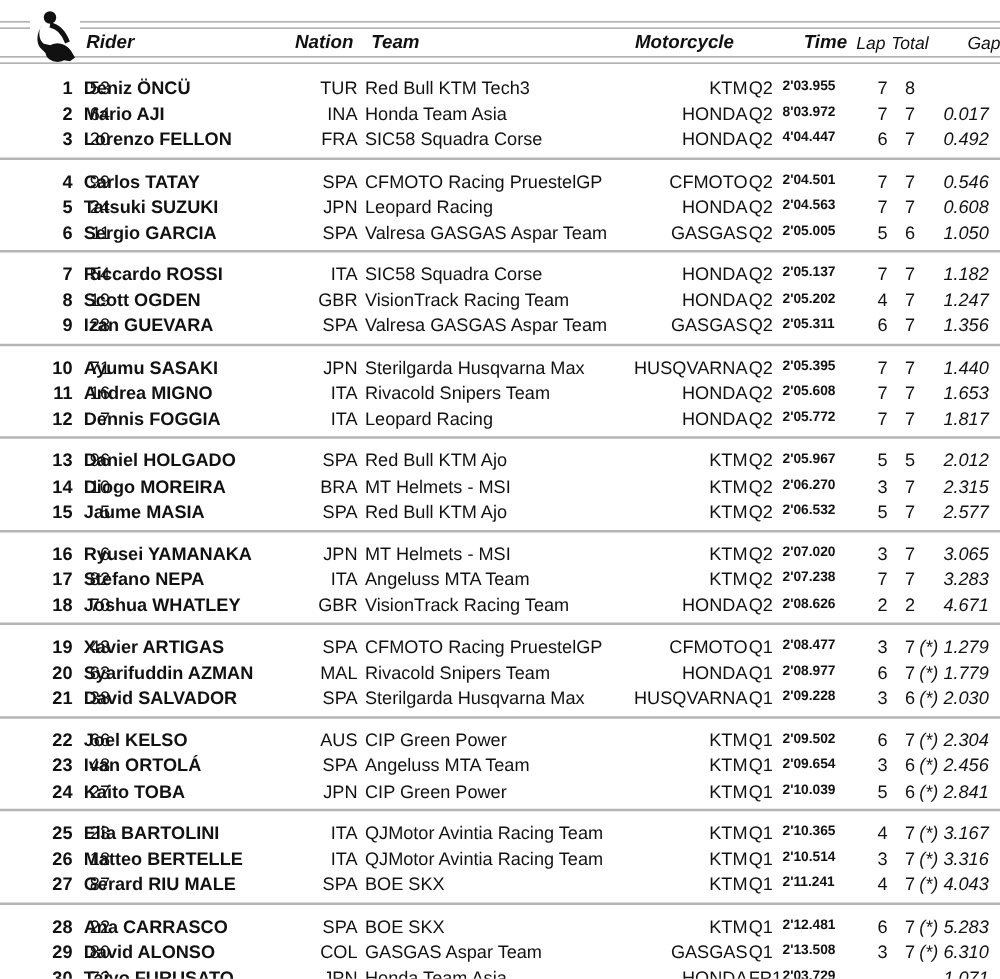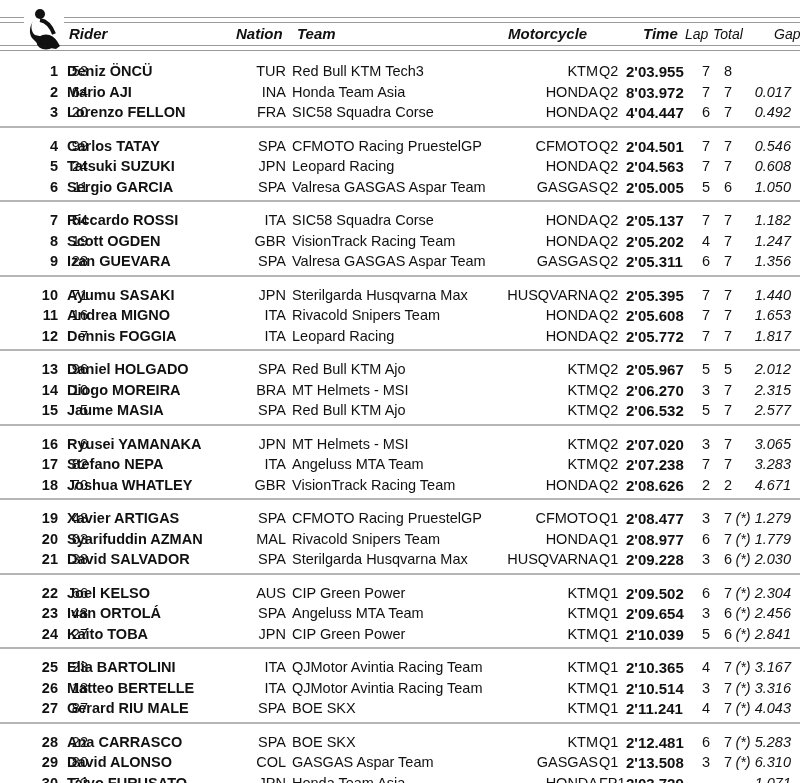--- a/index.html
+++ b/index.html
@@ -28,21 +28,21 @@
   .group { border-bottom: 2px solid #b5b5b5; padding: 1px 0 3px 0; margin-bottom: 7px; }
   .row { position: relative; height: 20.5px; font-size: 14.5px; white-space: nowrap; }
   .row span { position: absolute; top: 2px; }
   .pos { right: 742px; font-weight: bold; text-align: right; }
   .num { right: 712px; text-align: left; }
   .name { left: 67px; font-weight: bold; text-align: right; }
   .nation { right: 514px; text-align: right; }
   .team { left: 292px; }
   .moto { right: 202px; text-align: center; }
   .sess { left: 599px; }
-  .time { left: 626px; font-weight: bold; font-size: 15px; }
+  .time { left: 626px; font-weight: bold; font-size: 11px; }
   .lap { left: 702px; }
   .total { left: 724px; }
   .gap { right: 9px; text-align: right; font-style: italic; }
 </style>
 </head>
 <body>
 
 <div class="hdr-line top-left"></div>
 <div class="hdr-line top"></div>
 <div class="hdr-line bottom"></div>

